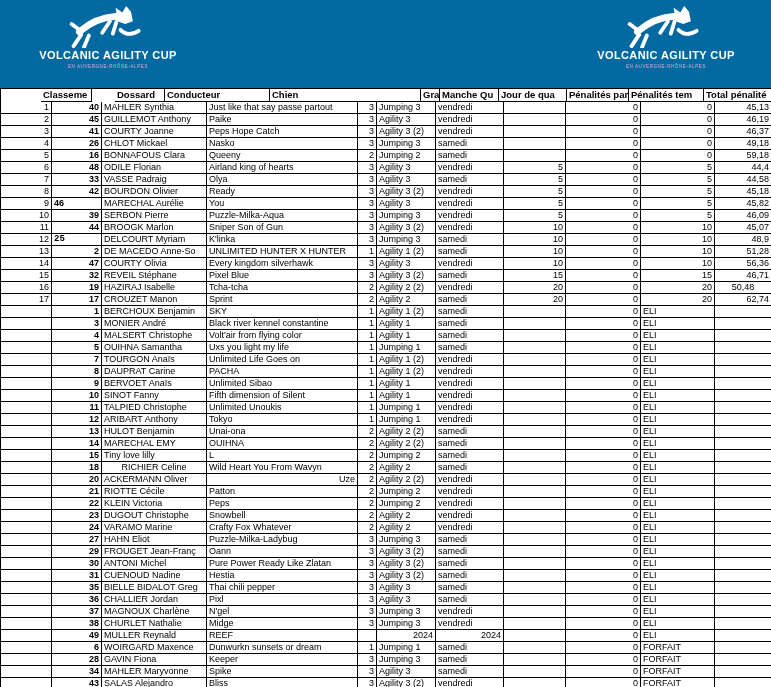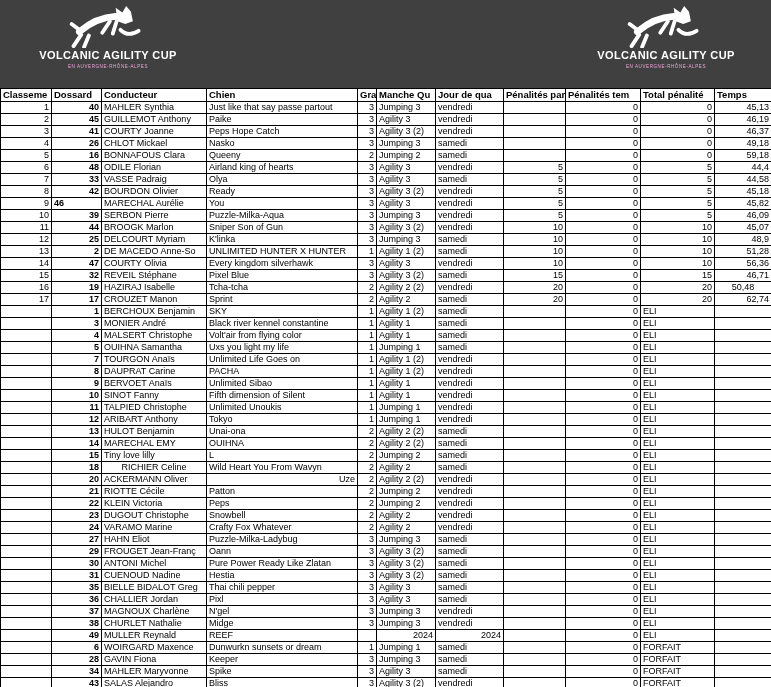--- a/index.html
+++ b/index.html
@@ -16,34 +16,34 @@
   }
   .logo{position:absolute;top:4px;width:160px;text-align:center;color:#fff;}
   .logo.left{left:28px;}
   .logo.right{left:586px;}
   .logo svg{display:block;margin:0 auto;}
   .logo-text{font-weight:bold;font-size:11px;letter-spacing:.4px;white-space:nowrap;margin-top:1px;}
   .logo-sub{font-size:4.5px;color:#eda6d6;letter-spacing:.6px;margin-top:3px;white-space:nowrap;}
   
   .results{border-top:1px solid #000;border-left:1px solid #000;width:771px;box-sizing:border-box;}
   .trow{display:flex;height:12px;}
-  .trow.header{height:13px;}
+  .trow.header{height:13px;padding-left:40px;}
   .tcell{
     box-sizing:border-box;flex:0 0 auto;
     border-right:1px solid #000;border-bottom:1px solid #000;
     font-size:9px;line-height:11px;padding:0 2px;
     white-space:nowrap;overflow:hidden;color:#000;
   }
   .header .tcell{font-weight:bold;font-size:9.5px;line-height:12px;text-align:left;}
   .tcell.bold{font-weight:bold;}
 </style>
 </head>
 <body>
 
-<div class="banner" style="background: #404040;">
+<div class="banner" style="background: #0369a1;">
   <div class="logo left">
     <span>
       <svg width="78" height="44" viewBox="0 0 80 46">
         <g fill="none" stroke="#ffffff" stroke-linecap="round">
           <path d="M10 29 Q28 14 48 13" stroke-width="7"></path>
           <path d="M12 32 L4 44" stroke-width="4"></path>
           <path d="M20 33 L15 45" stroke-width="4"></path>
           <path d="M42 18 L34 30" stroke-width="4"></path>
           <path d="M49 18 L45 31" stroke-width="4"></path>
           <path d="M10 27 L2 21" stroke-width="4"></path>
@@ -73,21 +73,21 @@
       </svg>
     </span>
     <div class="logo-text">VOLCANIC AGILITY CUP</div>
     <div class="logo-sub">EN AUVERGNE-RHÔNE-ALPES</div>
   </div>
 </div>
 
 <div class="results">
     <div class="trow header">
       <div class="tcell" style="width: 51px;">Classeme</div>
-      <div class="tcell" style="width: 50px;">Dossard</div>
+      <div class="tcell" style="width: 50px; margin-left: 23px;">Dossard</div>
       <div class="tcell" style="width: 105px;">Conducteur</div>
       <div class="tcell" style="width: 151px;">Chien</div>
       <div class="tcell" style="width: 19px;">Grad</div>
       <div class="tcell" style="width: 59px;">Manche Qu</div>
       <div class="tcell" style="width: 68px;">Jour de qua</div>
       <div class="tcell" style="width: 62px;">Pénalités parc</div>
       <div class="tcell" style="width: 75px;">Pénalités tem</div>
       <div class="tcell" style="width: 74px;">Total pénalité</div>
       <div class="tcell" style="width: 57px;">Temps</div>
     </div>
@@ -229,21 +229,21 @@
       <div class="tcell" style="width: 19px; text-align: right;">3</div>
       <div class="tcell" style="width: 59px; text-align: left;">Agility 3 (2)</div>
       <div class="tcell" style="width: 68px; text-align: left;">vendredi</div>
       <div class="tcell" style="width: 62px; text-align: right;">10</div>
       <div class="tcell" style="width: 75px; text-align: right;">0</div>
       <div class="tcell" style="width: 74px; text-align: right;">10</div>
       <div class="tcell" style="width: 57px; text-align: right;">45,07</div>
     </div>
     <div class="trow">
       <div class="tcell" style="width: 51px; text-align: right;">12</div>
-      <div class="tcell bold" style="width: 50px; text-align: right;">25</div>
+      <div class="tcell bold" style="width: 50px; text-align: left; font-family: Liberation Mono, monospace;">25</div>
       <div class="tcell" style="width: 105px; text-align: left;">DELCOURT Myriam</div>
       <div class="tcell" style="width: 151px; text-align: left;">K'linka</div>
       <div class="tcell" style="width: 19px; text-align: right;">3</div>
       <div class="tcell" style="width: 59px; text-align: left;">Jumping 3</div>
       <div class="tcell" style="width: 68px; text-align: left;">samedi</div>
       <div class="tcell" style="width: 62px; text-align: right;">10</div>
       <div class="tcell" style="width: 75px; text-align: right;">0</div>
       <div class="tcell" style="width: 74px; text-align: right;">10</div>
       <div class="tcell" style="width: 57px; text-align: right;">48,9</div>
     </div>

